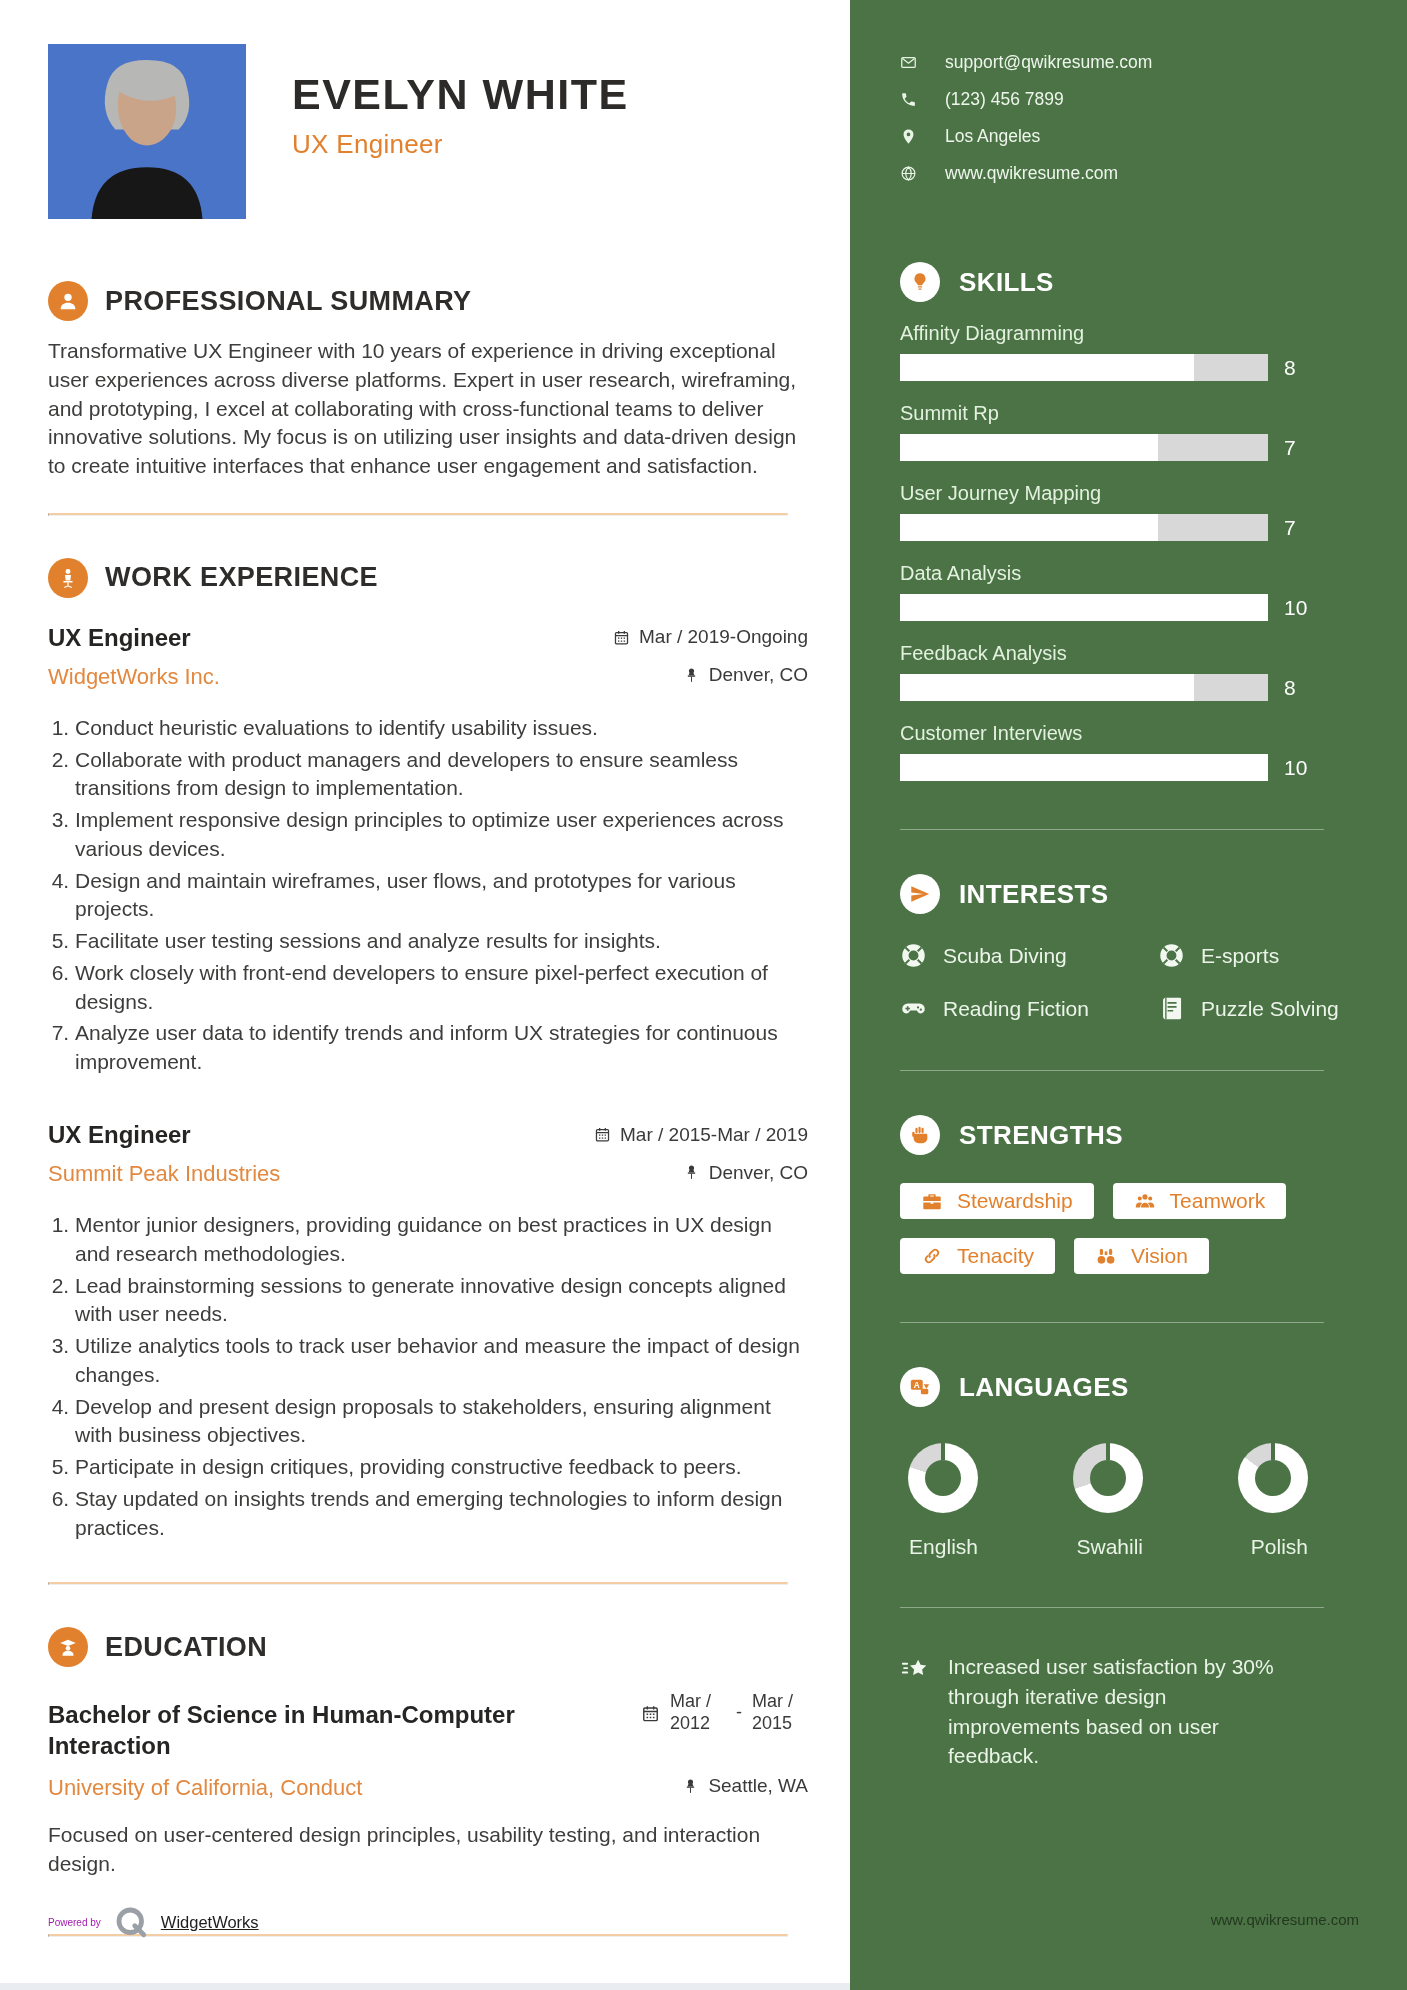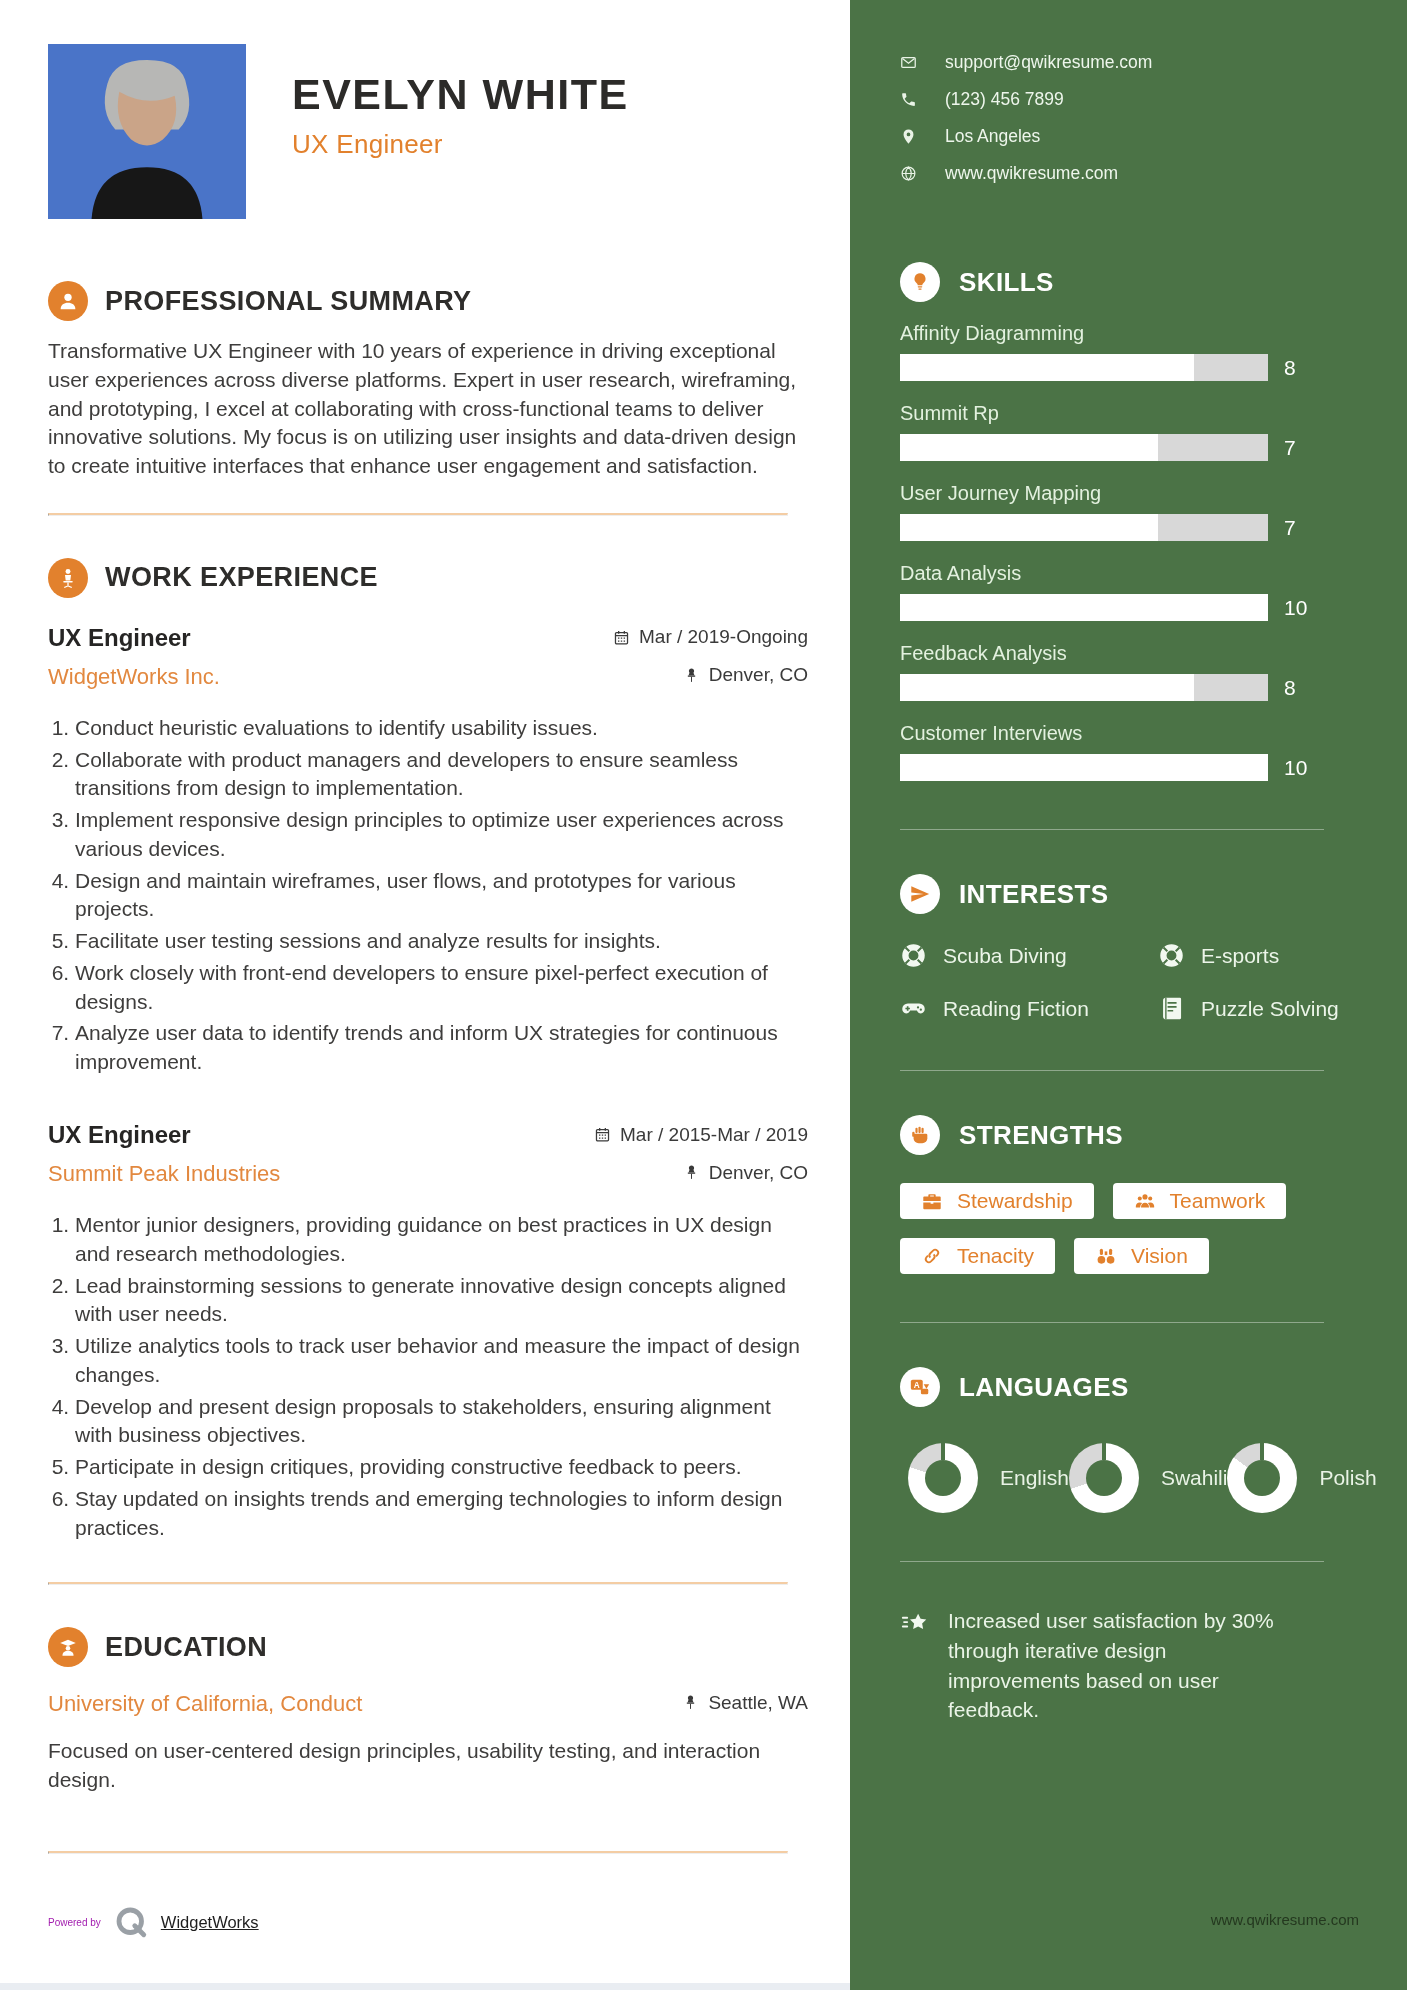--- a/index.html
+++ b/index.html
@@ -84,21 +84,21 @@
   .interest{display:flex;align-items:center;gap:16px;font-size:21px;color:#ecf5e9;}
   .interest .icon{width:27px;height:27px;color:#f2f8f0;flex:0 0 auto;}
   .interest .icon svg{width:100%;height:100%;display:block;}
 
   .chips{display:flex;flex-wrap:wrap;gap:19px;margin-top:28px;width:450px;}
   .chip{background:#fff;border-radius:4px;padding:6px 21px;display:flex;align-items:center;gap:14px;color:var(--orange);font-size:21px;}
   .chip .icon{width:22px;height:22px;color:var(--orange);flex:0 0 auto;}
   .chip .icon svg{width:100%;height:100%;display:block;}
 
   .langs{display:flex;justify-content:space-between;width:400px;margin:36px 0 0 8px;}
-  .lang{display:flex;flex-direction:row;align-items:center;gap:22px;}
+  .lang{display:flex;flex-direction:column;align-items:flex-end;gap:22px;}
   .donut{width:70px;height:70px;border-radius:50%;position:relative;}
   .donut-hole{position:absolute;inset:17px;border-radius:50%;background:var(--green);}
   .donut-notch{position:absolute;left:50%;top:-1px;width:4px;height:18px;background:var(--green);transform:translateX(-50%);}
   .lang-label{font-size:21px;color:#e9f3e6;}
 
   .ach{display:flex;align-items:flex-start;gap:18px;margin-top:26px;}
   .ach .icon{width:30px;height:30px;color:#f2f8f0;flex:0 0 auto;margin-top:2px;}
   .ach .icon svg{width:100%;height:100%;display:block;}
   .ach-text{font-size:21px;line-height:1.42;color:#eaf4e7;width:355px;}
 
@@ -236,20 +236,32 @@
         <span class="circle orange">
             <svg viewBox="0 0 24 24" fill="currentColor">
               <path d="M3.5 7.5 12 4l8.5 3.5L12 11z"></path>
               <circle cx="12" cy="13.3" r="2.5"></circle>
               <path d="M6 21c0-3 2.7-4.8 6-4.8s6 1.8 6 4.8v.6H6z"></path>
             </svg>
           </span>
         <span class="t">EDUCATION</span>
       </div>
       <div class="edu-wrap">
+        <div class="row-sb">
+          <div class="degree">Bachelor of Science in Human-Computer Interaction</div>
+          <div class="edu-dates">
+            <span class="icon" style="width:19px;height:19px;color:#3a3a3a"><svg viewBox="0 0 24 24" fill="none" stroke="currentColor" stroke-width="1.8">
+                  <rect x="3.5" y="5" width="17" height="16" rx="1.5"></rect>
+                  <path d="M3.5 9.5h17M8 2.8v4M16 2.8v4M7 13h2M11 13h2M15 13h2M7 17h2M11 17h2M15 17h2"></path>
+                </svg></span>
+            <span class="col">Mar / 2012</span>
+            <span>-</span>
+            <span class="col">Mar / 2015</span>
+          </div>
+        </div>
         <div class="row-sb" style="margin-top:14px">
           <div class="company" style="margin-top:0">University of California, Conduct</div>
           <div class="meta">
             <span class="icon">
                 <svg viewBox="0 0 24 24" fill="currentColor">
                   <path d="M12 2c-2.1 0-3.7 1.6-3.7 3.7 0 .9.3 1.7.9 2.3L7.8 12h8.4l-1.4-4c.6-.6.9-1.4.9-2.3C15.7 3.6 14.1 2 12 2z"></path>
                   <rect x="6.8" y="12" width="10.4" height="1.8"></rect>
                   <rect x="11.3" y="13.8" width="1.4" height="7.2"></rect>
                 </svg>
               </span>

